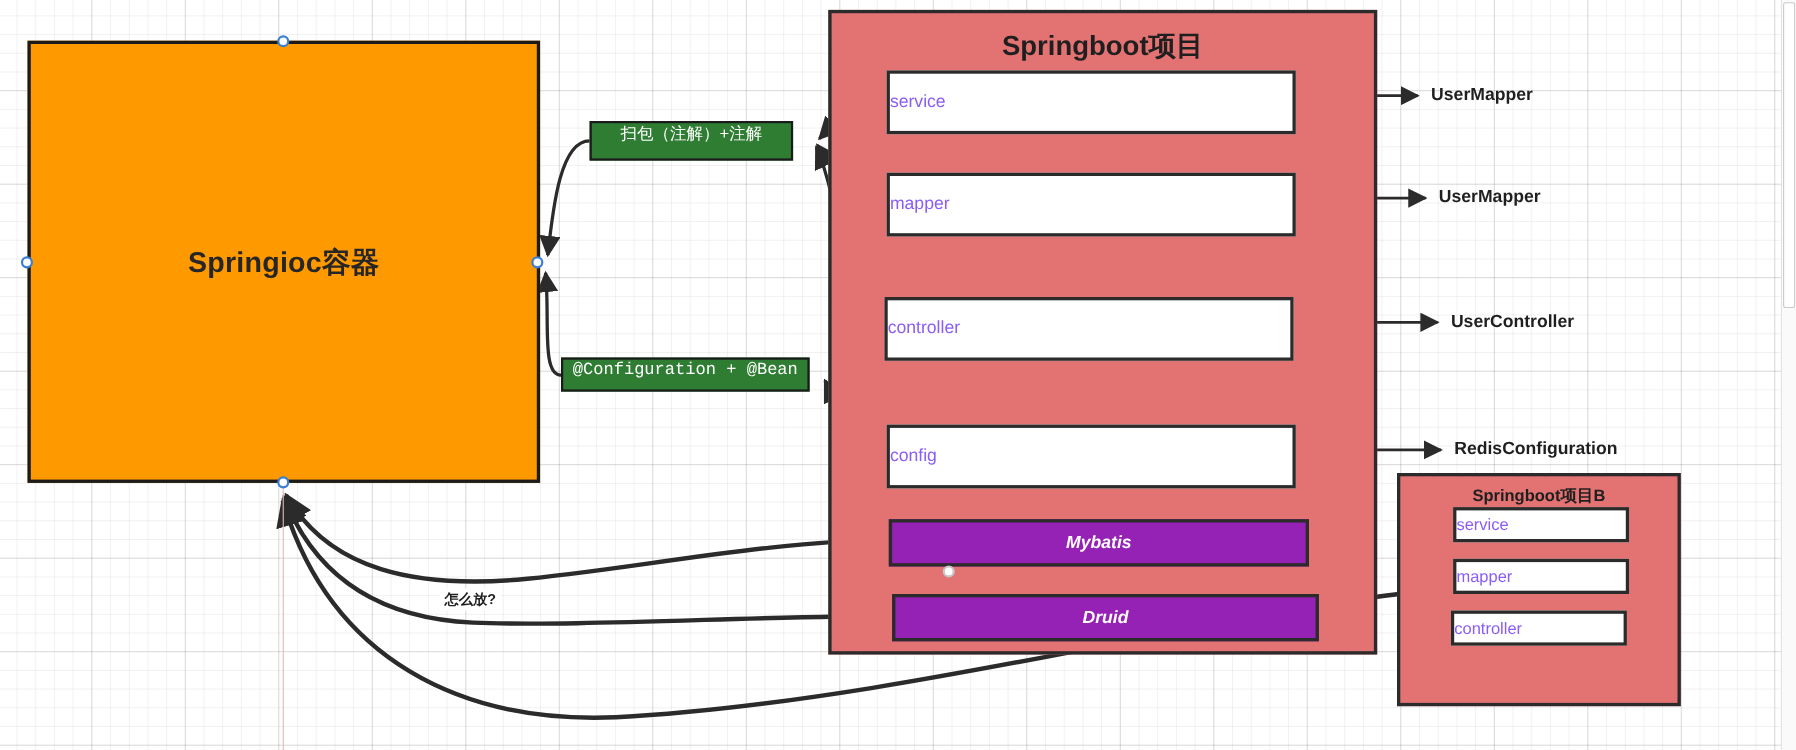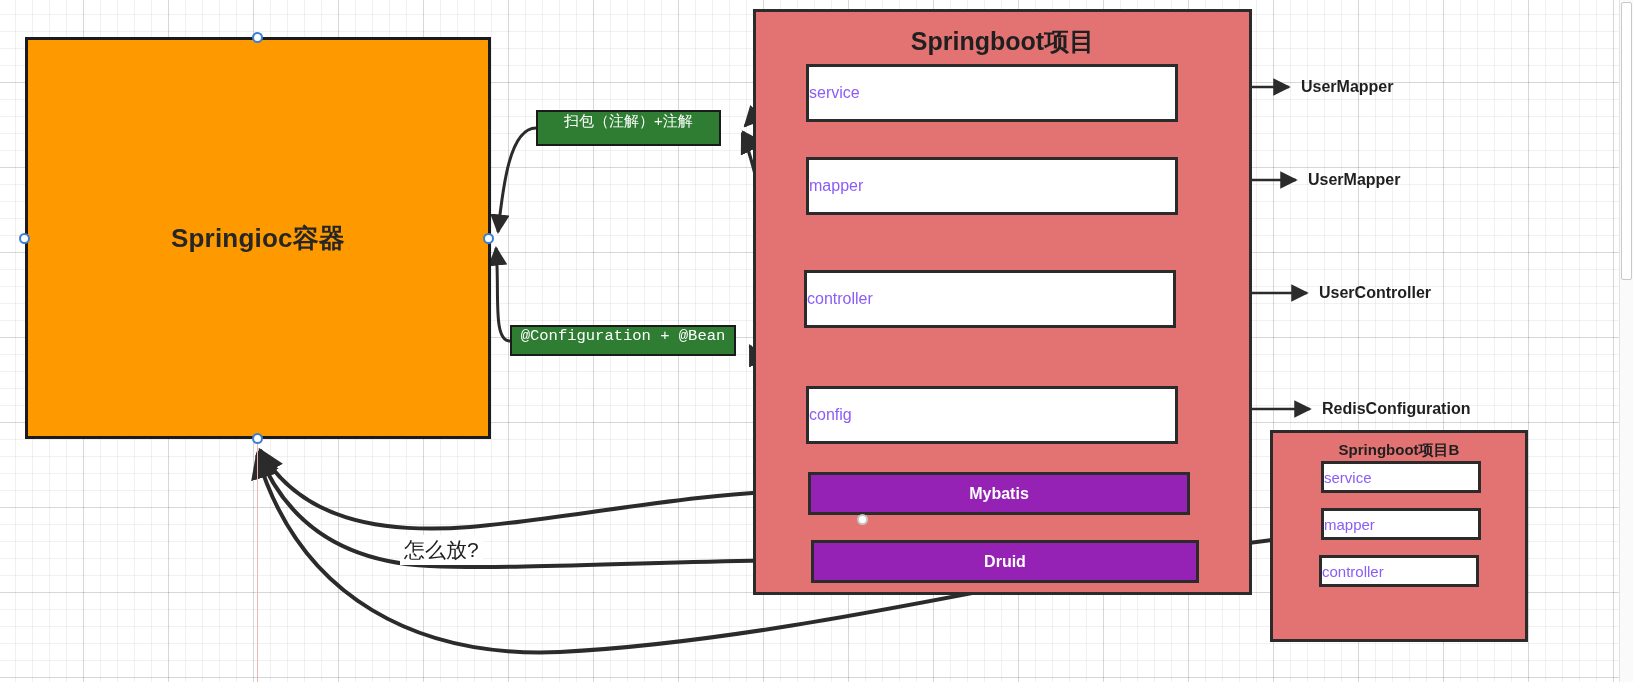--- a/index.html
+++ b/index.html
@@ -71,21 +71,21 @@
   .white-card {
     position: absolute;
     background: #ffffff; border: 3px solid #2b2b2b;
     display: flex; align-items: center; justify-content: flex-start;
     font-size: 16px; color: #8b5cf6;
   }
   .purple-card {
     position: absolute;
     background: #9621B5; border: 3px solid #2b2b2b;
     display: flex; align-items: center; justify-content: center;
-    font-size: 16px; color: #ffffff; font-weight: bold;
+    font-size: 16px; color: #ffffff; font-weight: bold; font-style: italic;
   }
 
   
   .out-label {
     position: absolute; font-size: 16px; font-weight: bold; color: #1f1f1f;
     white-space: nowrap;
   }
 
   
   #sb-project-b {
@@ -93,21 +93,21 @@
     background: #E37272; border: 3px solid #2b2b2b;
   }
   #sb-project-b .title {
     position: absolute; left: 0; right: 0; top: 8px;
     text-align: center; font-size: 15px; font-weight: bold; color: #1f1f1f;
   }
   #sb-project-b .white-card { font-size: 15px; }
 
   
   .edge-text {
-    position: absolute; font-size: 21px; font-weight: normal; color: #1f1f1f;
+    position: absolute; font-size: 13px; font-weight: bold; color: #1f1f1f;
     background: #ffffff; padding: 1px 4px; white-space: nowrap; z-index: 30;
   }
 
   
   #guide-line {
     position: absolute; left: 257px; top: 439px;
     width: 1px; height: 243px; background: #e8b9b9; z-index: 5;
   }
 
   

